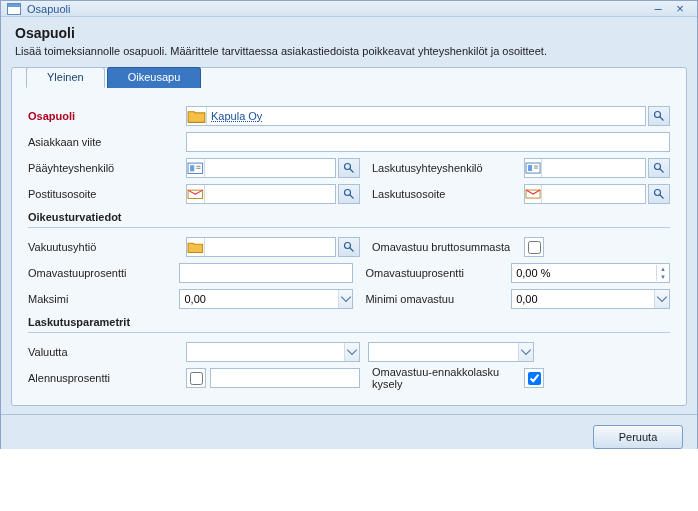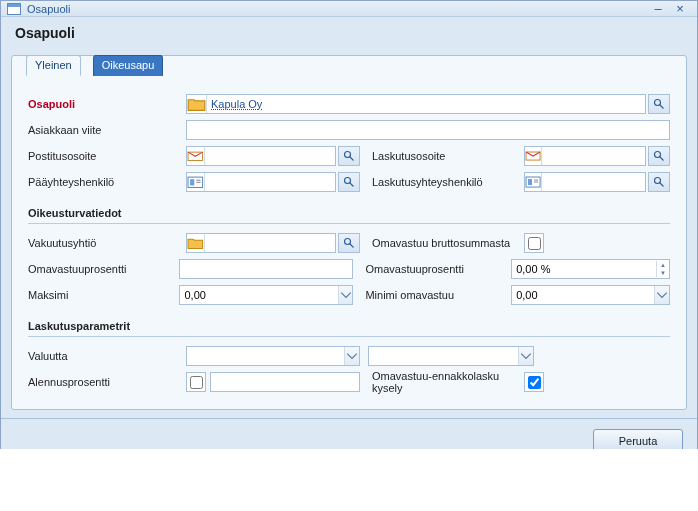--- a/index.html
+++ b/index.html
@@ -9,35 +9,35 @@
   .titlebar .t-icon { width: 14px; height: 12px; border: 1px solid #5a8cc0; background: #fff; margin-right: 6px; display:inline-block; position:relative; }
   .titlebar .t-icon::after { content:""; position:absolute; top:0; left:0; right:0; height:3px; background:#6a9ed8; }
   .titlebar .spacer { flex: 1; }
   .tbtn { width: 22px; text-align: center; color: #2a5a9a; cursor: default; font-size:13px; }
   .header { padding: 8px 14px 10px; }
   .header h1 { margin: 0 0 4px; font-size: 14px; font-weight: bold; color: #1a1a1a; }
   .header p { margin: 0; color: #222; }
   .panel-wrap { flex:1; padding: 0 10px 8px; }
   .panel { background: #f3f8fd; border: 1px solid #a8c0da; border-radius: 3px; height: 100%; position: relative; padding: 0; }
   .tabs { position: relative; top: -1px; display: flex; padding-left: 14px; }
-  .tab { background: #3a77c2; color: #fff; border: 1px solid #2a5a9a; border-bottom: none; padding: 3px 8px 4px; border-top-left-radius: 3px; border-top-right-radius: 3px; margin-right: 12px; }
+  .tab { background: #3a77c2; color: #fff; border: 1px solid #2a5a9a; border-bottom: none; padding: 3px 20px 4px; border-top-left-radius: 3px; border-top-right-radius: 3px; margin-right: 2px; }
   .tab.active { background: #f3f8fd; color: #16446f; border-color:#a8c0da; border-bottom:1px solid #f3f8fd; }
   .content { padding: 14px 16px; }
   .row { display: flex; align-items: center; height: 26px; gap: 8px; }
   .lbl { width: 150px; color: #222; }
   .lbl.red { color: #b00020; font-weight: bold; }
   .lbl2 { width: 148px; color: #222; padding-left: 4px; }
   .field { display: flex; align-items: center; border: 1px solid #a8c0da; background: #fff; height: 20px; }
   .field .fi { width: 20px; height: 18px; display:flex; align-items:center; justify-content:center; border-right:1px solid #d0dce8; }
   .field input { border: none; outline: none; height: 16px; padding: 0 4px; width: 100%; background: transparent; }
   .search-btn { width: 22px; height: 20px; border: 1px solid #a8c0da; background: linear-gradient(#eaf2fa,#d6e4f2); margin-left: 2px; display:flex; align-items:center; justify-content:center; }
   .search-btn svg, .dd-btn svg { width:12px; height:12px; }
   .dd-btn { width: 16px; height: 18px; border-left: 1px solid #d0dce8; display:flex; align-items:center; justify-content:center; background:linear-gradient(#f4f8fc,#e2ecf6); }
   .half { flex: 1; display: flex; align-items: center; }
-  .section { margin-top: 10px; }
+  .section { margin-top: 2px; }
   .section-h { font-weight: bold; color: #222; border-bottom: 1px solid #b8cde0; padding: 2px 0 4px; margin-bottom: 6px; }
   .chk { width: 20px; height: 20px; border:1px solid #a8c0da; background:#fff; display:flex; align-items:center; justify-content:center; }
   .chk input { margin:0; }
   .num { width: 166px; justify-content: flex-end; }
   .spin { display:flex; flex-direction:column; border-left:1px solid #d0dce8; }
   .spin span { font-size:6px; line-height:8px; padding:0 3px; color:#5a7aa0; }
   .footer { border-top: 1px solid #a8c0da; padding: 10px 14px; display: flex; justify-content: flex-end; gap: 10px; background:#dce8f4; }
   .btn { width: 90px; height: 24px; border: 1px solid #7a9ec8; background: linear-gradient(#f4f8fc,#d2e2f2); border-radius: 3px; color:#1a1a1a; display:flex; align-items:center; justify-content:center; }
   .btn.primary { border: 1px solid #f0b000; box-shadow: inset 0 0 0 1px rgba(255,220,120,.8); margin-top: 32px; }
   .link { color:#1a4f9a; text-decoration: underline dotted; }
@@ -50,20 +50,21 @@
   <div class="titlebar">
     <span class="t-icon"></span>
     <span>Osapuoli</span>
     <span class="spacer"></span>
     <span class="tbtn">–</span>
     <span class="tbtn">×</span>
   </div>
 
   <div class="header">
     <h1>Osapuoli</h1>
+    <p>Lisää toimeksiannolle osapuoli. Määrittele tarvittaessa asiakastiedoista poikkeavat yhteyshenkilöt ja osoitteet.</p>
   </div>
 
   <div class="panel-wrap">
     <div class="panel">
       <div class="tabs">
         <div class="tab active">Yleinen</div>
         <div class="tab">Oikeusapu</div>
       </div>
 
       <div class="content">
@@ -91,59 +92,20 @@
         <div class="row">
           <div class="lbl">Asiakkaan viite</div>
           <div class="half">
             <div class="field" style="flex:1">
               <input value="" style="">
             </div>
           </div>
         </div>
 
         <div class="row">
-          <div class="lbl">Postitusosoite</div>
-          <div class="half" style="flex:0 0 174px">
-            <div class="field" style="flex:1">
-              <span class="fi">
-                <svg viewBox="0 0 16 16">
-                    <rect x="1" y="4" width="14" height="8" fill="#fff" stroke="#c88a2a"></rect>
-                    <path d="M1 4l7 4 7-4" fill="none" stroke="#e03838"></path>
-                  </svg>
-              </span>
-              <input value="" style="">
-            </div>
-            <div class="search-btn">
-              <svg viewBox="0 0 16 16">
-                  <circle cx="6" cy="6" r="4" fill="none" stroke="#2a5a9a" stroke-width="1.5"></circle>
-                  <line x1="9" y1="9" x2="14" y2="14" stroke="#2a5a9a" stroke-width="1.5"></line>
-                </svg>
-            </div>
-          </div>
-          <div class="lbl2">Laskutusosoite</div>
-          <div class="half">
-            <div class="field" style="flex:1">
-              <span class="fi">
-                <svg viewBox="0 0 16 16">
-                    <rect x="1" y="4" width="14" height="8" fill="#fff" stroke="#c88a2a"></rect>
-                    <path d="M1 4l7 4 7-4" fill="none" stroke="#e03838"></path>
-                  </svg>
-              </span>
-              <input value="" style="">
-            </div>
-            <div class="search-btn">
-              <svg viewBox="0 0 16 16">
-                  <circle cx="6" cy="6" r="4" fill="none" stroke="#2a5a9a" stroke-width="1.5"></circle>
-                  <line x1="9" y1="9" x2="14" y2="14" stroke="#2a5a9a" stroke-width="1.5"></line>
-                </svg>
-            </div>
-          </div>
-        </div>
-
-        <div class="row">
           <div class="lbl">Pääyhteyshenkilö</div>
           <div class="half" style="flex:0 0 174px">
             <div class="field" style="flex:1">
               <span class="fi">
                 <svg viewBox="0 0 16 16">
                     <rect x="1" y="3" width="14" height="10" fill="#fff" stroke="#5a8cc0"></rect>
                     <rect x="3" y="5" width="4" height="6" fill="#6aa0e0"></rect>
                     <line x1="9" y1="6" x2="13" y2="6" stroke="#888"></line>
                     <line x1="9" y1="8" x2="13" y2="8" stroke="#888"></line>
                   </svg>
@@ -159,20 +121,59 @@
           </div>
           <div class="lbl2">Laskutusyhteyshenkilö</div>
           <div class="half">
             <div class="field" style="flex:1">
               <span class="fi">
                 <svg viewBox="0 0 16 16">
                     <rect x="1" y="3" width="14" height="10" fill="#fff" stroke="#5a8cc0"></rect>
                     <rect x="3" y="5" width="4" height="6" fill="#6aa0e0"></rect>
                     <line x1="9" y1="6" x2="13" y2="6" stroke="#888"></line>
                     <line x1="9" y1="8" x2="13" y2="8" stroke="#888"></line>
+                  </svg>
+              </span>
+              <input value="" style="">
+            </div>
+            <div class="search-btn">
+              <svg viewBox="0 0 16 16">
+                  <circle cx="6" cy="6" r="4" fill="none" stroke="#2a5a9a" stroke-width="1.5"></circle>
+                  <line x1="9" y1="9" x2="14" y2="14" stroke="#2a5a9a" stroke-width="1.5"></line>
+                </svg>
+            </div>
+          </div>
+        </div>
+
+        <div class="row">
+          <div class="lbl">Postitusosoite</div>
+          <div class="half" style="flex:0 0 174px">
+            <div class="field" style="flex:1">
+              <span class="fi">
+                <svg viewBox="0 0 16 16">
+                    <rect x="1" y="4" width="14" height="8" fill="#fff" stroke="#c88a2a"></rect>
+                    <path d="M1 4l7 4 7-4" fill="none" stroke="#e03838"></path>
+                  </svg>
+              </span>
+              <input value="" style="">
+            </div>
+            <div class="search-btn">
+              <svg viewBox="0 0 16 16">
+                  <circle cx="6" cy="6" r="4" fill="none" stroke="#2a5a9a" stroke-width="1.5"></circle>
+                  <line x1="9" y1="9" x2="14" y2="14" stroke="#2a5a9a" stroke-width="1.5"></line>
+                </svg>
+            </div>
+          </div>
+          <div class="lbl2">Laskutusosoite</div>
+          <div class="half">
+            <div class="field" style="flex:1">
+              <span class="fi">
+                <svg viewBox="0 0 16 16">
+                    <rect x="1" y="4" width="14" height="8" fill="#fff" stroke="#c88a2a"></rect>
+                    <path d="M1 4l7 4 7-4" fill="none" stroke="#e03838"></path>
                   </svg>
               </span>
               <input value="" style="">
             </div>
             <div class="search-btn">
               <svg viewBox="0 0 16 16">
                   <circle cx="6" cy="6" r="4" fill="none" stroke="#2a5a9a" stroke-width="1.5"></circle>
                   <line x1="9" y1="9" x2="14" y2="14" stroke="#2a5a9a" stroke-width="1.5"></line>
                 </svg>
             </div>

